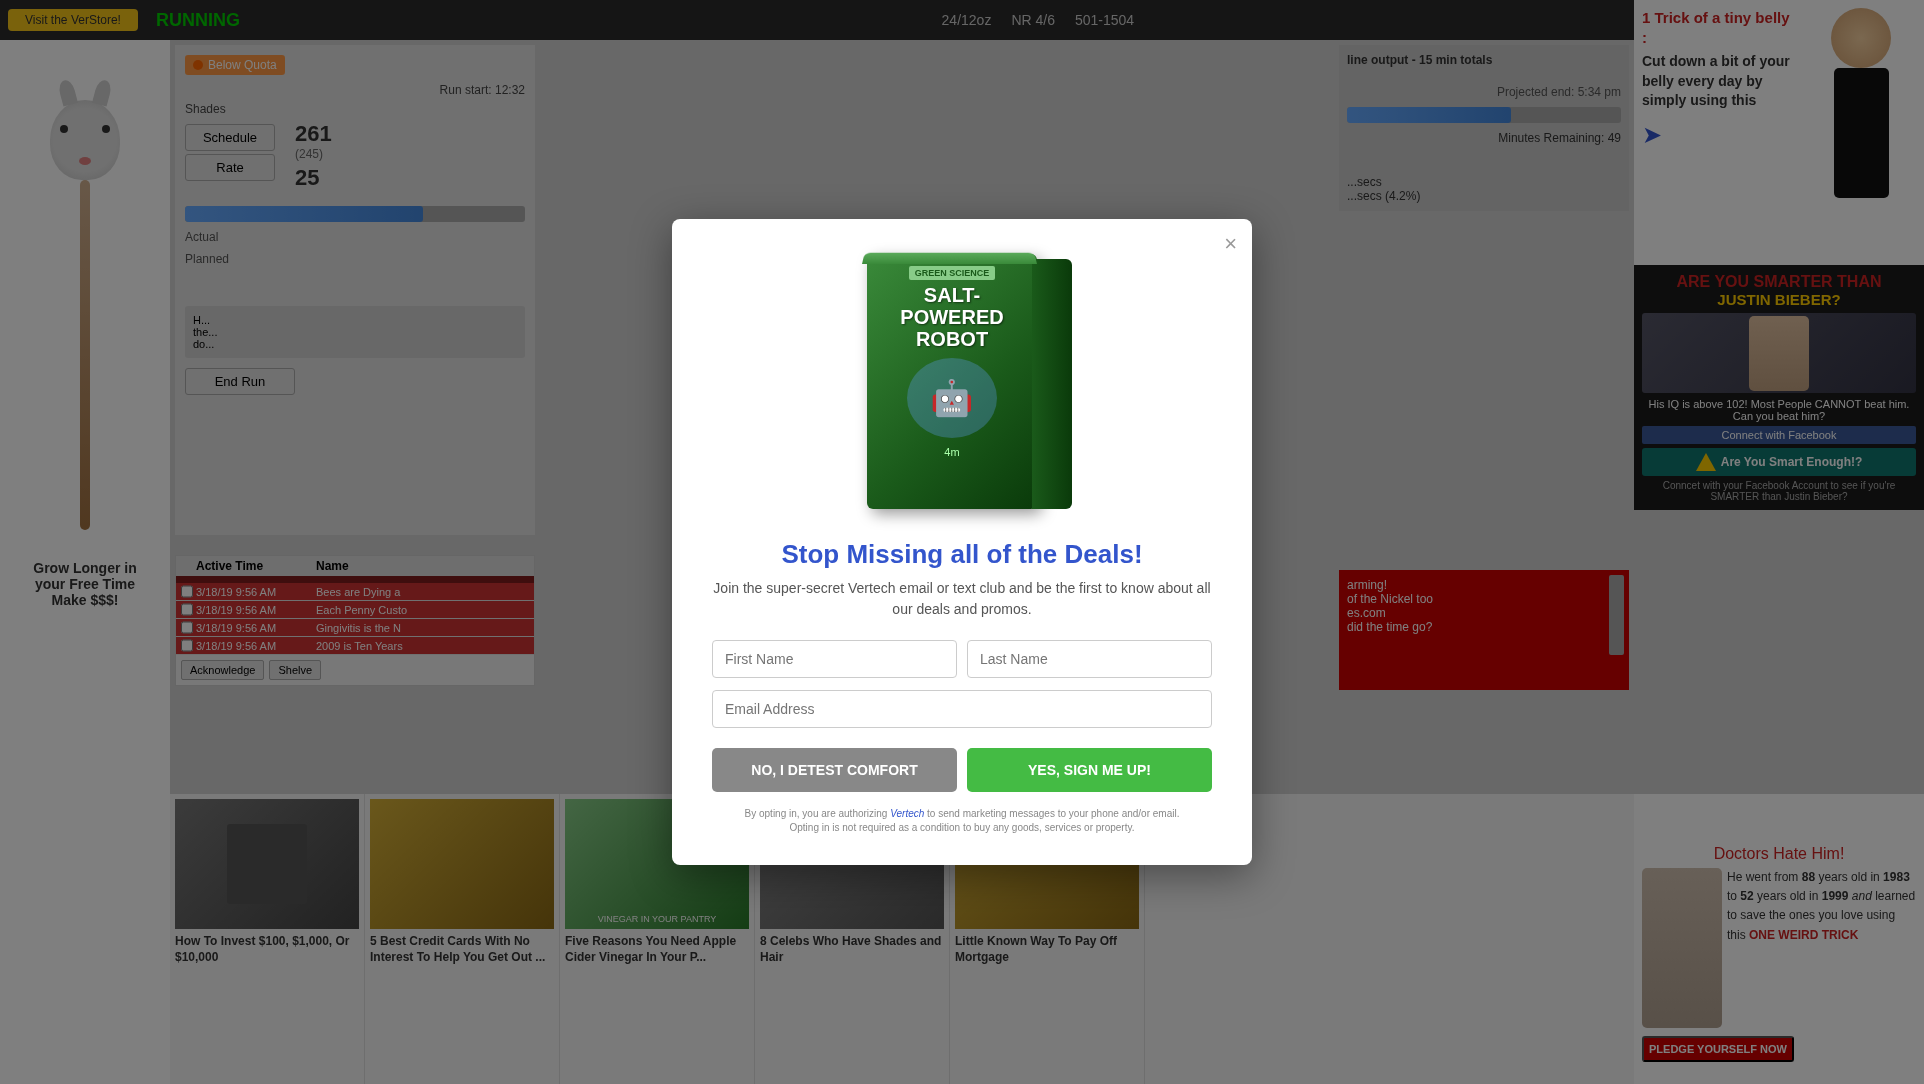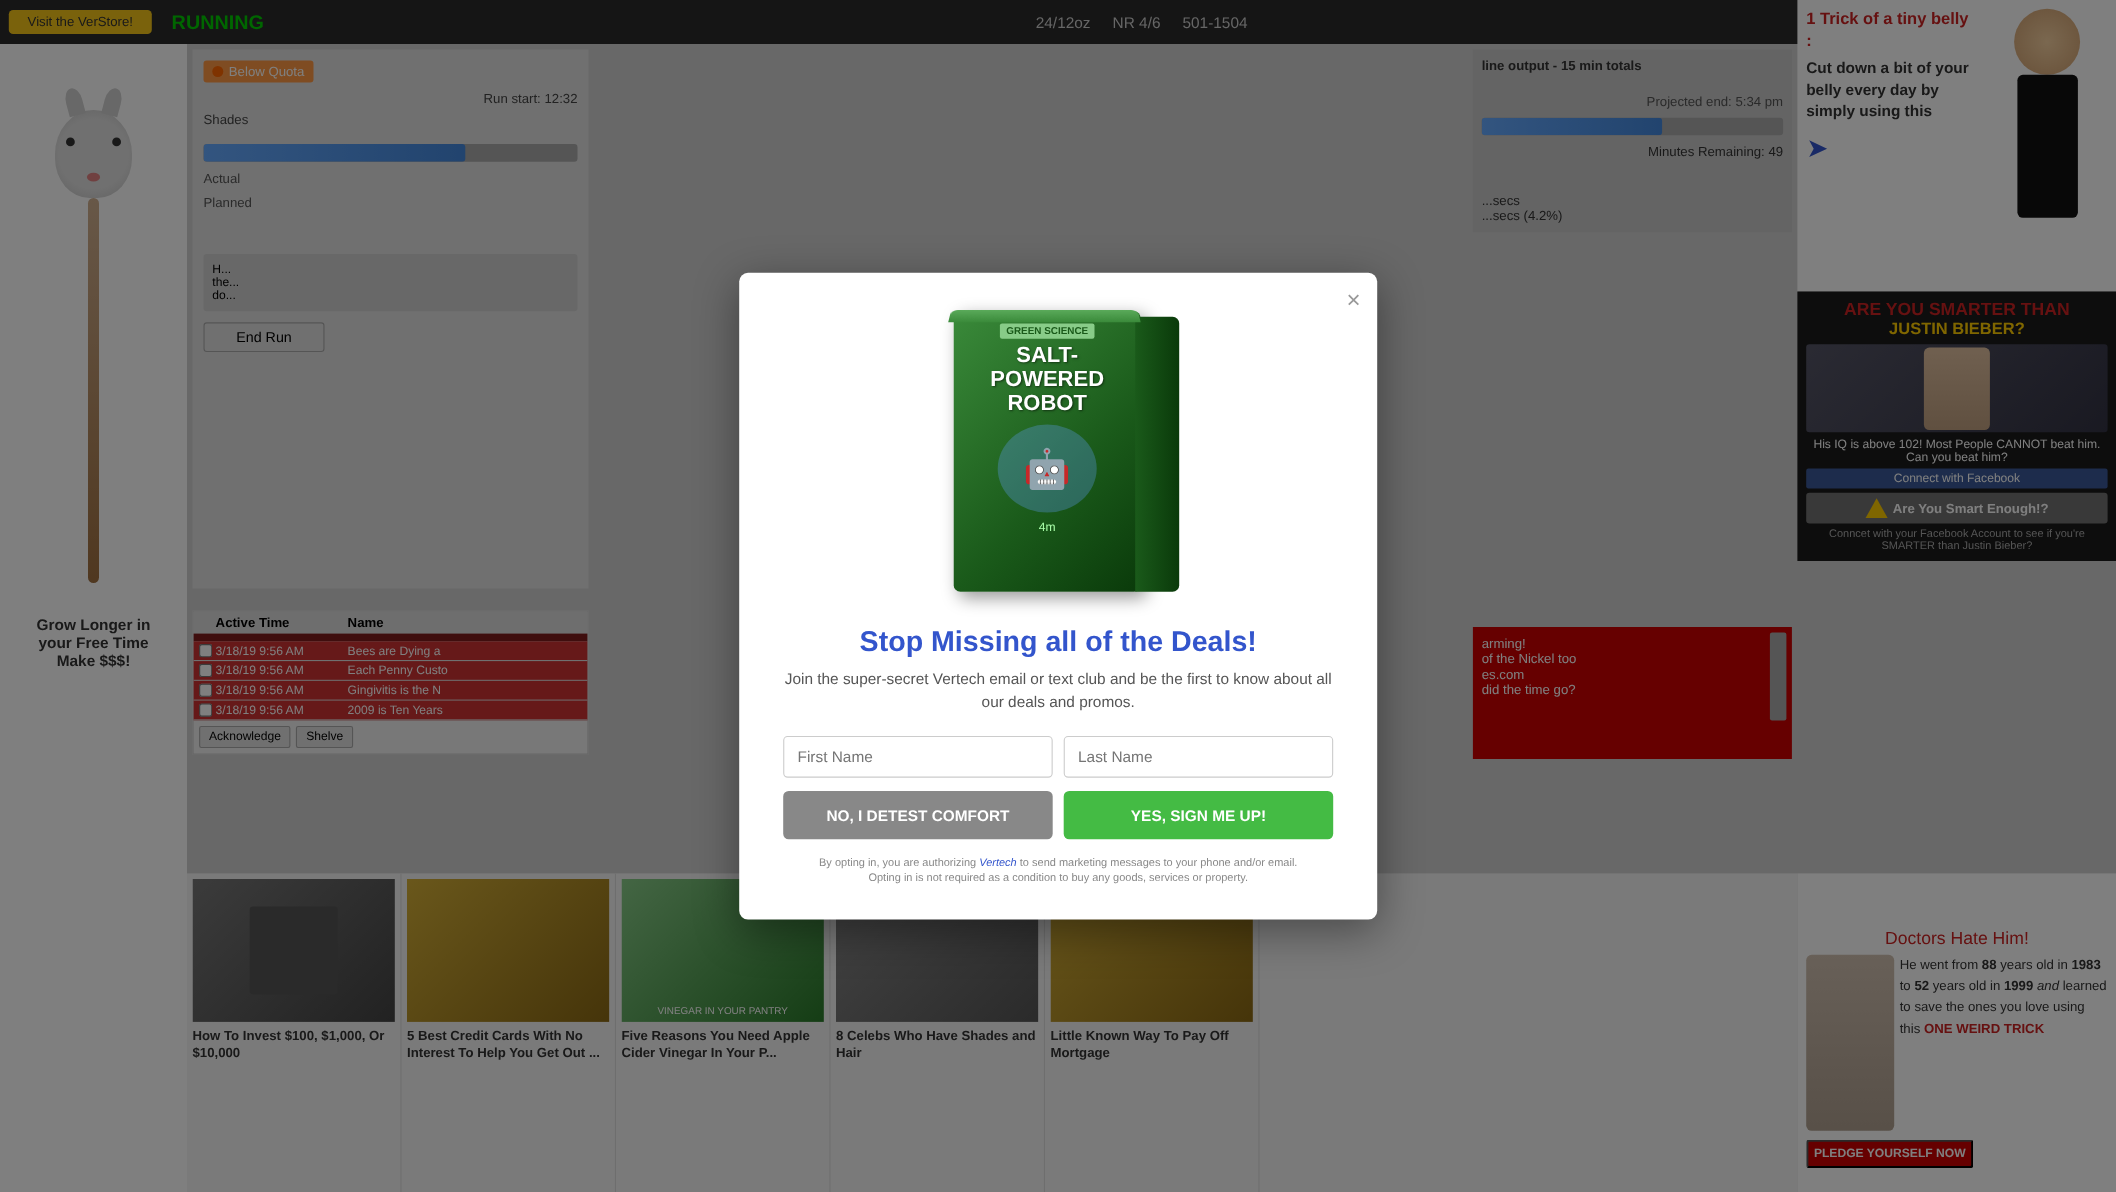--- a/index.html
+++ b/index.html
@@ -461,20 +461,31 @@
   </div>
 </div>
 
 <div style="position:absolute;top:45px;left:175px;width:360px;height:490px;background:#e0e0e0;padding:10px;">
   <div class="below-quota-bar">
     <span style="width:10px;height:10px;background:#ff6600;border-radius:50%;display:inline-block;"></span>
     <span>Below Quota</span>
   </div>
   <div class="run-info">Run start: 12:32</div>
   <div class="hours-label">Shades</div>
+  <div style="display:flex;gap:20px;align-items:flex-start;margin-top:5px;">
+    <div>
+      <button class="schedule-btn">Schedule</button>
+      <button class="rate-btn">Rate</button>
+    </div>
+    <div>
+      <div class="big-number">261</div>
+      <div class="small-number">(245)</div>
+      <div class="big-number" style="margin-top:4px;">25</div>
+    </div>
+  </div>
   <div style="margin-top:15px;">
     <div class="progress-bar-container">
       <div class="progress-bar-fill" style="width:70%;"></div>
     </div>
   </div>
   <div class="actual-planned">Actual</div>
   <div class="actual-planned">Planned</div>
   <div style="margin-top:40px;padding:8px;background:#d0d0d0;border-radius:3px;font-size:11px;">
     <p>H...</p>
     <p>the...</p>
@@ -594,21 +605,21 @@
 
 <div style="position:absolute;top:265px;right:0;width:290px;background:#1a1a1a;padding:8px;">
   <div style="color:#cc2222;font-size:16px;font-weight:bold;text-align:center;">ARE YOU SMARTER THAN</div>
   <div style="color:#ffcc00;font-size:15px;font-weight:bold;text-align:center;">JUSTIN BIEBER?</div>
 
   <div style="width:100%;height:80px;background:linear-gradient(135deg,#556 0%,#334 100%);border-radius:3px;margin:5px 0;display:flex;align-items:center;justify-content:center;">
     <div style="width:60px;height:75px;background:linear-gradient(to bottom,#e0c0a0,#c0a080);border-radius:5px;"></div>
   </div>
   <div style="color:#fff;font-size:11px;text-align:center;margin:4px 0;">His IQ is above 102! Most People CANNOT beat him. Can you beat him?</div>
   <div class="fb-connect">Connect with Facebook</div>
-  <div style="display:flex;align-items:center;justify-content:center;background:#737373;border-radius:3px;padding:5px;margin:4px 0;cursor:pointer;">
+  <div style="display:flex;align-items:center;justify-content:center;background:#0f766e;border-radius:3px;padding:5px;margin:4px 0;cursor:pointer;">
     <div style="width:0;height:0;border-left:10px solid transparent;border-right:10px solid transparent;border-bottom:18px solid #ffcc00;margin-right:5px;"></div>
     <span style="color:white;font-size:12px;font-weight:bold;">Are You Smart Enough!?</span>
   </div>
   <div style="color:#aaa;font-size:10px;text-align:center;margin-top:3px;">Conncet with your Facebook Account
 to see if you're SMARTER than Justin Bieber?</div>
 </div>
 
 <div style="position:absolute;bottom:0;right:0;width:290px;height:290px;background:#fff;padding:8px;overflow:hidden;">
   <div style="color:#cc2222;font-size:16px;font-weight:normal;text-align:center;margin-bottom:5px;margin-top:43px;">Doctors Hate Him!</div>
   <div style="display:flex;gap:5px;">
@@ -648,20 +659,21 @@
     </div>
 
     <div class="modal-title">Stop Missing all of the Deals!</div>
     <div class="modal-subtitle">Join the super-secret Vertech email or text club and be the first to know
 about all our deals and promos.</div>
 
     <div class="form-row">
       <input class="form-input" type="text" placeholder="First Name" style="">
       <input class="form-input" type="text" placeholder="Last Name" style="">
     </div>
+    <input class="form-input-full" type="email" placeholder="Email Address" style="">
 
     <div class="btn-row">
       <button class="btn-no">NO, I DETEST COMFORT</button>
       <button class="btn-yes">YES, SIGN ME UP!</button>
     </div>
 
     <div class="modal-disclaimer">
       By opting in, you are authorizing <span class="vertech-brand">Vertech</span> to send marketing messages to your phone and/or email.<br>
       Opting in is not required as a condition to buy any goods, services or property.
     </div>

